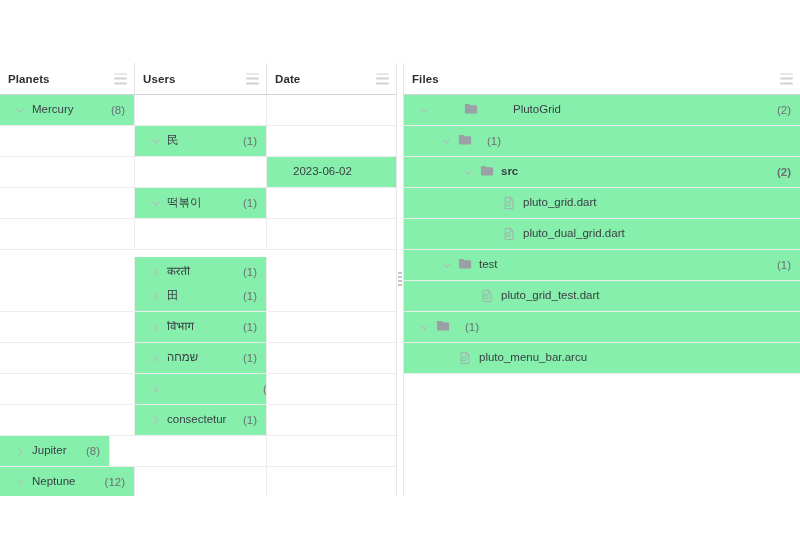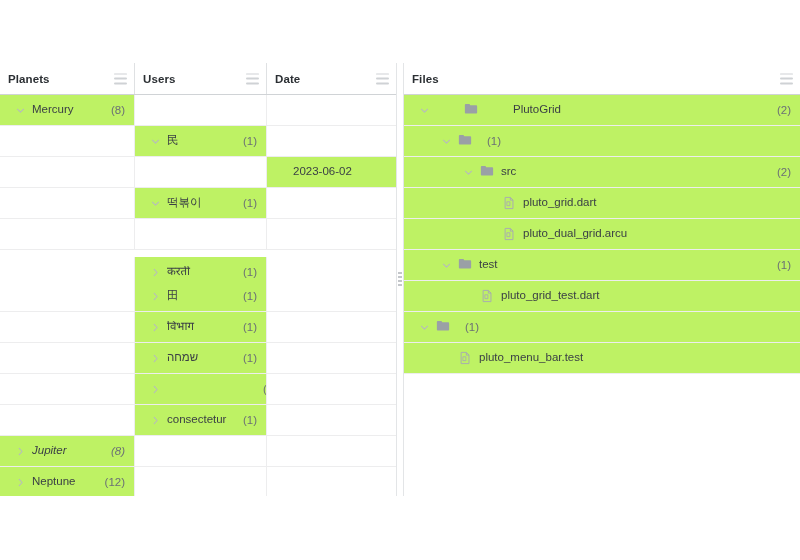--- a/index.html
+++ b/index.html
@@ -27,21 +27,21 @@
             justify-content:space-between;}
   .hdr-menu i{display:block;height:1.6px;background:#cfd2d5;border-radius:1px;}
 
   .body-area{position:relative;height:401px;overflow:hidden;}
   .row{position:absolute;left:0;right:0;height:31px;box-sizing:border-box;
        border-bottom:1px solid #ededee;}
   .cell{position:absolute;top:0;height:30px;box-sizing:border-box;
         display:flex;align-items:center;border-right:1px solid #ededee;
         font-size:11.5px;color:#3b4045;overflow:hidden;}
   .cell.last{border-right:none;}
-  .cell.filled{background:#bef264;}
+  .cell.filled{background:#86efac;}
   .cell.empty{background:#ffffff;}
 
   .tcontent{display:flex;align-items:center;width:100%;height:100%;
             box-sizing:border-box;padding-right:9px;}
   .caret{flex:0 0 auto;width:13px;height:13px;position:relative;margin-right:5px;}
   .caret.none{visibility:hidden;}
   .caret svg{display:block;width:13px;height:13px;}
   .ficon{flex:0 0 auto;width:14px;height:14px;margin-right:7px;display:block;}
   .lbl{flex:1 1 auto;white-space:nowrap;overflow:hidden;text-overflow:ellipsis;
        font-size:11.5px;color:#3b4045;line-height:1;}
@@ -233,21 +233,21 @@
                   <path fill="none" stroke="#b6babe" stroke-width="1.3" stroke-linecap="round" stroke-linejoin="round" d="M6.4 4.2 L10 8 L6.4 11.8"></path>
                 </svg>
               </span>
               <span class="lbl">consectetur</span>
               <span class="cnt">(1)</span>
             </div>
           </div>
           <div class="cell empty last" style="left: 267px; width: 129px;"></div>
         </div>
         <div class="row" style="top: 341px;">
-          <div class="cell filled" style="left: 0px; width: 135px; font-style: italic;">
+          <div class="cell filled" style="left: 0px; width: 110px;">
             <div class="tcontent" style="padding-left: 14px;">
               <span class="caret">
                 <svg viewBox="0 0 16 16">
                   <path fill="none" stroke="#b6babe" stroke-width="1.3" stroke-linecap="round" stroke-linejoin="round" d="M6.4 4.2 L10 8 L6.4 11.8"></path>
                 </svg>
               </span>
               <span class="lbl">Jupiter</span>
               <span class="cnt">(8)</span>
             </div>
           </div>
@@ -318,21 +318,21 @@
                 </svg>
               </span>
               <span class="ficon"><svg viewBox="0 0 16 14">
                   <path fill="#9aa0a6" d="M1 2.2c0-.66.54-1.2 1.2-1.2h3.3c.4 0 .78.2 1 .54l.6.9h6.7c.66 0 1.2.54 1.2 1.2v7.16c0 .66-.54 1.2-1.2 1.2H2.2c-.66 0-1.2-.54-1.2-1.2V2.2z"></path>
                 </svg></span>
               <span class="cnt">(1)</span>
             </div>
           </div>
         </div>
         <div class="row" style="top: 62px;">
-          <div class="cell filled last" style="left: 0px; width: 396px;">
+          <div class="cell filled last" style="left: 0px; width: 396px; font-weight: bold;">
             <div class="tcontent" style="padding-left: 58px;">
               <span class="caret">
                 <svg viewBox="0 0 16 16">
                   <path fill="none" stroke="#b6babe" stroke-width="1.3" stroke-linecap="round" stroke-linejoin="round" d="M4.2 6.4 L8 10 L11.8 6.4"></path>
                 </svg>
               </span>
               <span class="ficon"><svg viewBox="0 0 16 14">
                   <path fill="#9aa0a6" d="M1 2.2c0-.66.54-1.2 1.2-1.2h3.3c.4 0 .78.2 1 .54l.6.9h6.7c.66 0 1.2.54 1.2 1.2v7.16c0 .66-.54 1.2-1.2 1.2H2.2c-.66 0-1.2-.54-1.2-1.2V2.2z"></path>
                 </svg></span>
               <span class="lbl">src</span>
@@ -360,21 +360,21 @@
           <div class="cell filled last" style="left: 0px; width: 396px;">
             <div class="tcontent" style="padding-left: 80px;">
               <span class="caret none"></span>
               <span class="ficon"><svg viewBox="0 0 16 16">
                   <g fill="none" stroke="#a8acb1" stroke-width="1.1" stroke-linejoin="round">
                     <path d="M3.6 1.6h6.0l2.9 2.9v9.9H3.6z"></path>
                     <path d="M9.5 1.7v3.0h3.0"></path>
                     <rect x="5.6" y="6.6" width="3.4" height="4.4" stroke-width="1.0"></rect>
                   </g>
                 </svg></span>
-              <span class="lbl">pluto_dual_grid.arcu</span>
+              <span class="lbl">pluto_dual_grid.dart</span>
               <span class="cnt"></span>
             </div>
           </div>
         </div>
         <div class="row" style="top: 155px;">
           <div class="cell filled last" style="left: 0px; width: 396px;">
             <div class="tcontent" style="padding-left: 36px;">
               <span class="caret">
                 <svg viewBox="0 0 16 16">
                   <path fill="none" stroke="#b6babe" stroke-width="1.3" stroke-linecap="round" stroke-linejoin="round" d="M4.2 6.4 L8 10 L11.8 6.4"></path>
@@ -423,21 +423,21 @@
           <div class="cell filled last" style="left: 0px; width: 396px;">
             <div class="tcontent" style="padding-left: 36px;">
               <span class="caret none"></span>
               <span class="ficon"><svg viewBox="0 0 16 16">
                   <g fill="none" stroke="#a8acb1" stroke-width="1.1" stroke-linejoin="round">
                     <path d="M3.6 1.6h6.0l2.9 2.9v9.9H3.6z"></path>
                     <path d="M9.5 1.7v3.0h3.0"></path>
                     <rect x="5.6" y="6.6" width="3.4" height="4.4" stroke-width="1.0"></rect>
                   </g>
                 </svg></span>
-              <span class="lbl">pluto_menu_bar.test</span>
+              <span class="lbl">pluto_menu_bar.arcu</span>
               <span class="cnt"></span>
             </div>
           </div>
         </div>
       </div>
   </div>
 
 </div>
 
 </body></html>

